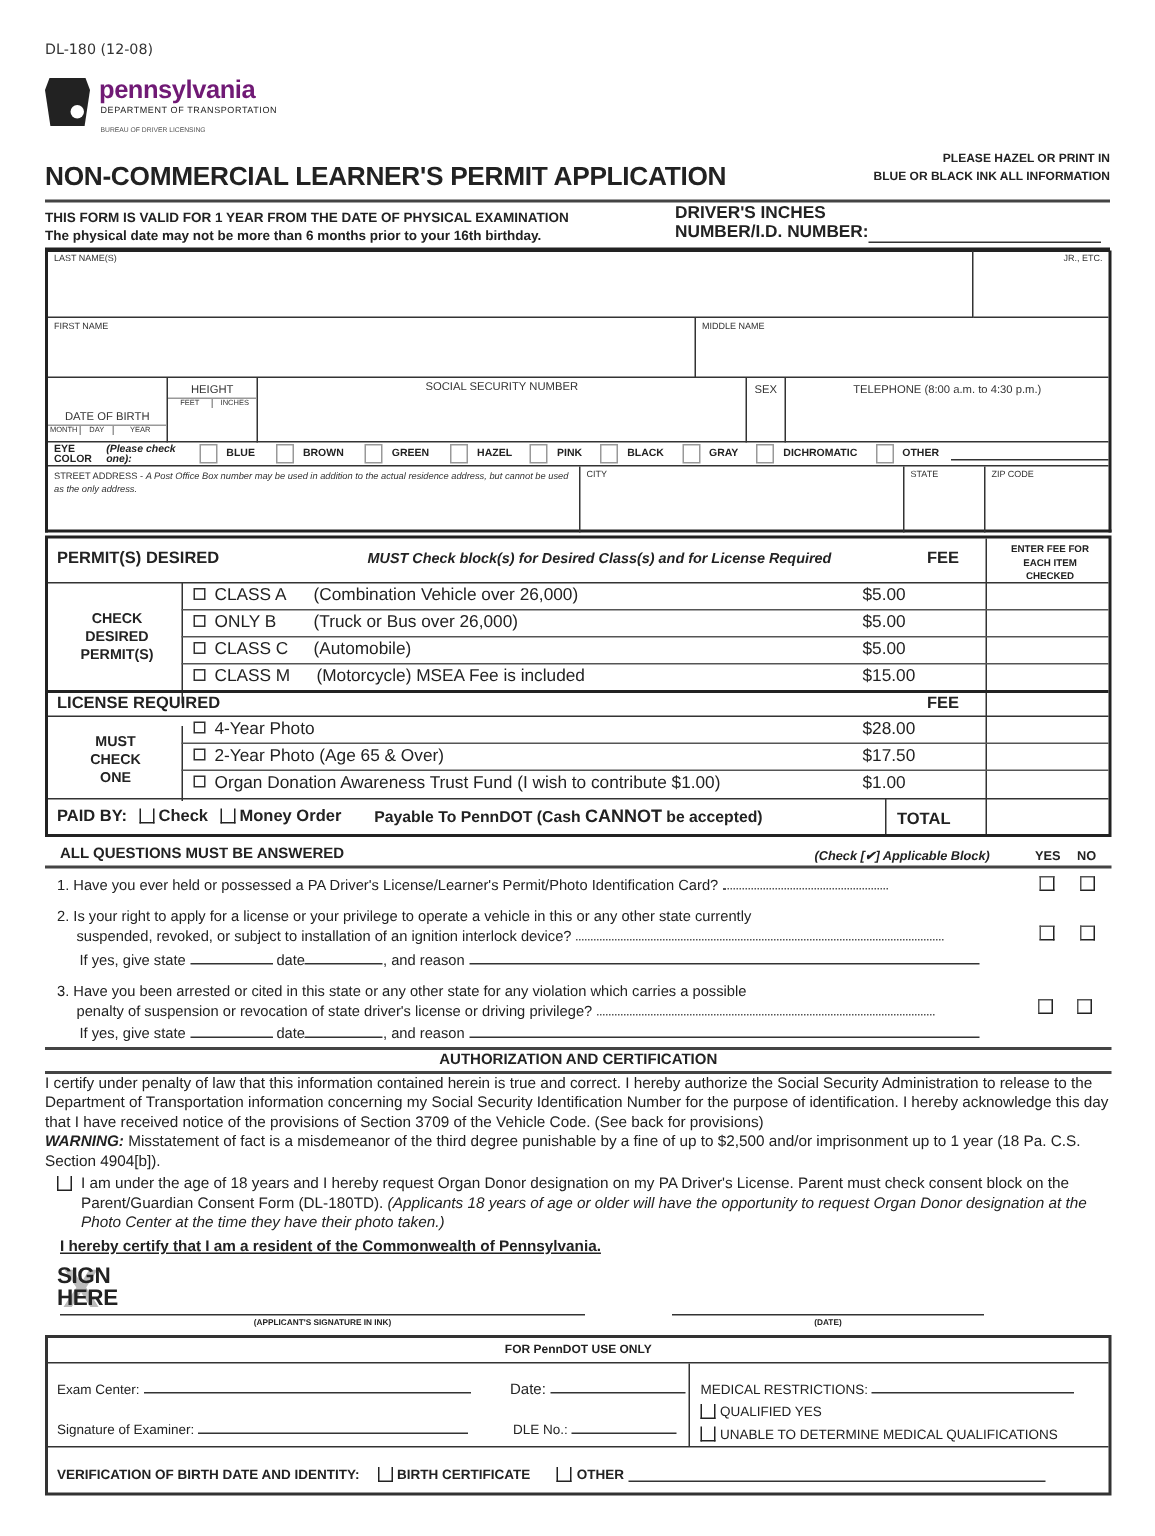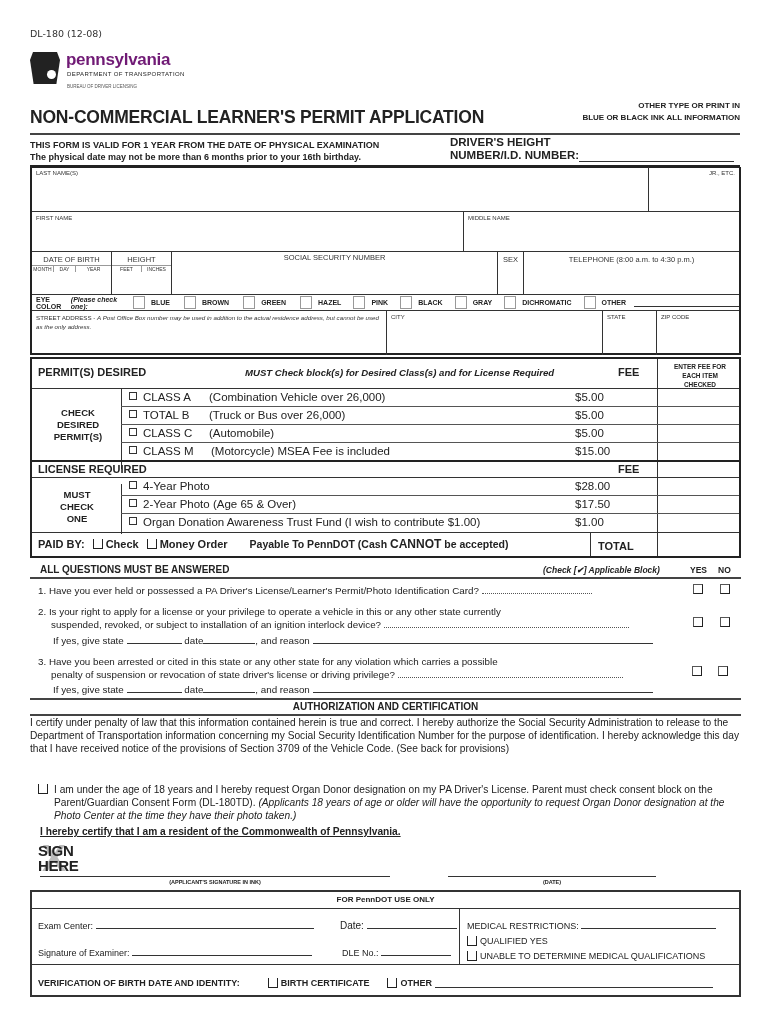--- a/index.html
+++ b/index.html
@@ -49,50 +49,50 @@
 
 <div class="abs formno">DL-180 (12-08)</div>
 <div class="abs logo">
   <div class="kst"></div>
   <div class="brand">pennsylvania</div>
   <div class="dept">DEPARTMENT OF TRANSPORTATION</div>
   <div class="bureau">BUREAU OF DRIVER LICENSING</div>
 </div>
 <div class="abs title">NON-COMMERCIAL LEARNER'S PERMIT APPLICATION</div>
 <div class="abs please">
-  <div>OTHER TYPE OR PRINT IN</div>
+  <div>PLEASE HAZEL OR PRINT IN</div>
   <div>BLUE OR BLACK INK ALL INFORMATION</div>
 </div>
 <div class="abs rule1"></div>
 <div class="abs valid">
   <div>THIS FORM IS VALID FOR 1 YEAR FROM THE DATE OF PHYSICAL EXAMINATION</div>
   <div>The physical date may not be more than 6 months prior to your 16th birthday.</div>
 </div>
 <div class="abs dl">
-  <div>DRIVER'S HEIGHT</div>
+  <div>DRIVER'S INCHES</div>
   <div><span>NUMBER/I.D. NUMBER:</span><span class="ln"></span></div>
 </div>
 <div class="abs rule2"></div>
 
 <div class="abs frm">
   <div class="cell" style="left:0;top:0;width:617px;height:45px">
       <div class="lbl" style="padding:3px 4px">LAST NAME(S)</div>
     </div>
   <div class="cell" style="left:617px;top:0;width:90px;height:45px;border-right:none">
       <div class="lbl" style="padding:3px 4px;text-align:right">JR., ETC.</div>
     </div>
   <div class="cell" style="left:0;top:45px;width:432px;height:40px">
       <div class="lbl" style="padding:3px 4px">FIRST NAME</div>
     </div>
   <div class="cell" style="left:432px;top:45px;width:275px;height:40px;border-right:none">
       <div class="lbl" style="padding:3px 4px">MIDDLE NAME</div>
     </div>
 
   <div class="cell" style="left:0;top:85px;width:80px;height:43px">
-    <div style="font-size:7.5px;text-align:center;margin-top:3px;color:#333">DATE OF BIRTH</div>
+    <div style="font-size:7.5px;text-align:center;margin-top:21px;color:#333">DATE OF BIRTH</div>
     <div style="display:flex;font-size:5px;color:#333;border-top:1px solid #999;margin-top:1px">
       <div style="width:22px;border-right:1px solid #999;text-align:center">MONTH</div>
       <div style="width:22px;border-right:1px solid #999;text-align:center">DAY</div>
       <div style="flex:1;text-align:center">YEAR</div>
     </div>
   </div>
   <div class="cell" style="left:80px;top:85px;width:60px;height:43px">
     <div style="font-size:7.5px;text-align:center;margin-top:3px;color:#333">HEIGHT</div>
     <div style="display:flex;font-size:5px;color:#333;border-top:1px solid #999;margin-top:1px">
       <div style="width:30px;border-right:1px solid #999;text-align:center">FEET</div>
@@ -181,21 +181,21 @@
   <div class="abs" style="left:15px;top:48px;width:62px;font-size:9.5px;font-weight:bold;text-align:center;line-height:12px">CHECK DESIRED PERMIT(S)</div>
   <div class="prow" style="left:97px;top:32px">
       <span class="sq"></span>
       <span style="width:66px">CLASS A</span>
       <span>(Combination Vehicle over 26,000)</span>
     </div>
   <div class="fee" style="left:543px;top:32px">$5.00</div>
   <div class="hline" style="left:89px;top:47px;width:618px"></div>
   <div class="prow" style="left:97px;top:50px">
       <span class="sq"></span>
-      <span style="width:66px">TOTAL B</span>
+      <span style="width:66px">ONLY B</span>
       <span>(Truck or Bus over 26,000)</span>
     </div>
   <div class="fee" style="left:543px;top:50px">$5.00</div>
   <div class="hline" style="left:89px;top:65px;width:618px"></div>
   <div class="prow" style="left:97px;top:68px">
       <span class="sq"></span>
       <span style="width:66px">CLASS C</span>
       <span>(Automobile)</span>
     </div>
   <div class="fee" style="left:543px;top:68px">$5.00</div>
@@ -273,20 +273,21 @@
 <div class="yn" style="left:692px;top:666px"></div>
 <div class="yn" style="left:718px;top:666px"></div>
 <div class="q" style="left:53px;top:683px"><span>If yes, give state</span> <span class="blank" style="width:55px"></span> <span>date</span><span class="blank" style="width:52px"></span><span>, and reason</span> <span class="blank" style="width:340px"></span></div>
 
 <div class="abs" style="left:30px;top:698px;width:711px;height:2px;background:#444"></div>
 <div class="abs" style="left:30px;top:701px;width:711px;text-align:center;font-size:10px;font-weight:bold">AUTHORIZATION AND CERTIFICATION</div>
 <div class="abs" style="left:30px;top:714px;width:711px;height:1.5px;background:#444"></div>
 
 <div class="abs auth">
   <div>I certify under penalty of law that this information contained herein is true and correct. I hereby authorize the Social Security Administration to release to the Department of Transportation information concerning my Social Security Identification Number for the purpose of identification. I hereby acknowledge this day that I have received notice of the provisions of Section 3709 of the Vehicle Code. (See back for provisions)</div>
+  <div><b><i>WARNING:</i></b><span> Misstatement of fact is a misdemeanor of the third degree punishable by a fine of up to $2,500 and/or imprisonment up to 1 year (18 Pa. C.S. Section 4904[b]).</span></div>
 </div>
 <div class="abs" style="left:38px;top:783px;width:700px;font-size:10.2px;line-height:13px;display:flex">
   <span class="sqb" style="margin-right:6px;margin-top:1px;flex:none"></span>
   <span><span>I am under the age of 18 years and I hereby request Organ Donor designation on my PA Driver's License. Parent must check consent block on the Parent/Guardian Consent Form (DL-180TD). </span><i>(Applicants 18 years of age or older will have the opportunity to request Organ Donor designation at the Photo Center at the time they have their photo taken.)</i></span>
 </div>
 <div class="abs" style="left:40px;top:826px;font-size:10.2px;font-weight:bold;text-decoration:underline">I hereby certify that I am a resident of the Commonwealth of Pennsylvania.</div>
 
 <div class="abs signx">X</div>
 <div class="abs sign">
     <div>SIGN</div>
@@ -309,21 +310,21 @@
       <span class="sqb"></span>
       <span>QUALIFIED YES</span>
     </div>
   <div class="abs" style="left:435px;top:59px;font-size:9px;display:flex;align-items:center">
       <span class="sqb"></span>
       <span>UNABLE TO DETERMINE MEDICAL QUALIFICATIONS</span>
     </div>
   <div class="hline" style="left:0;top:72px;width:707px;background:#333"></div>
   <div class="abs" style="left:6px;top:86px;font-size:9px;font-weight:bold;display:flex;align-items:center">
     <span>VERIFICATION OF BIRTH DATE AND IDENTITY:</span>
-    <span style="margin-left:28px;display:flex;align-items:center">
+    <span style="margin-left:12px;display:flex;align-items:center">
         <span class="sqb"></span>
         <span>BIRTH CERTIFICATE</span>
       </span>
     <span style="margin-left:18px;display:flex;align-items:center">
         <span class="sqb"></span>
         <span>OTHER</span>
       </span>
     <span class="blank" style="width:278px;margin-left:3px"></span>
   </div>
 </div>

